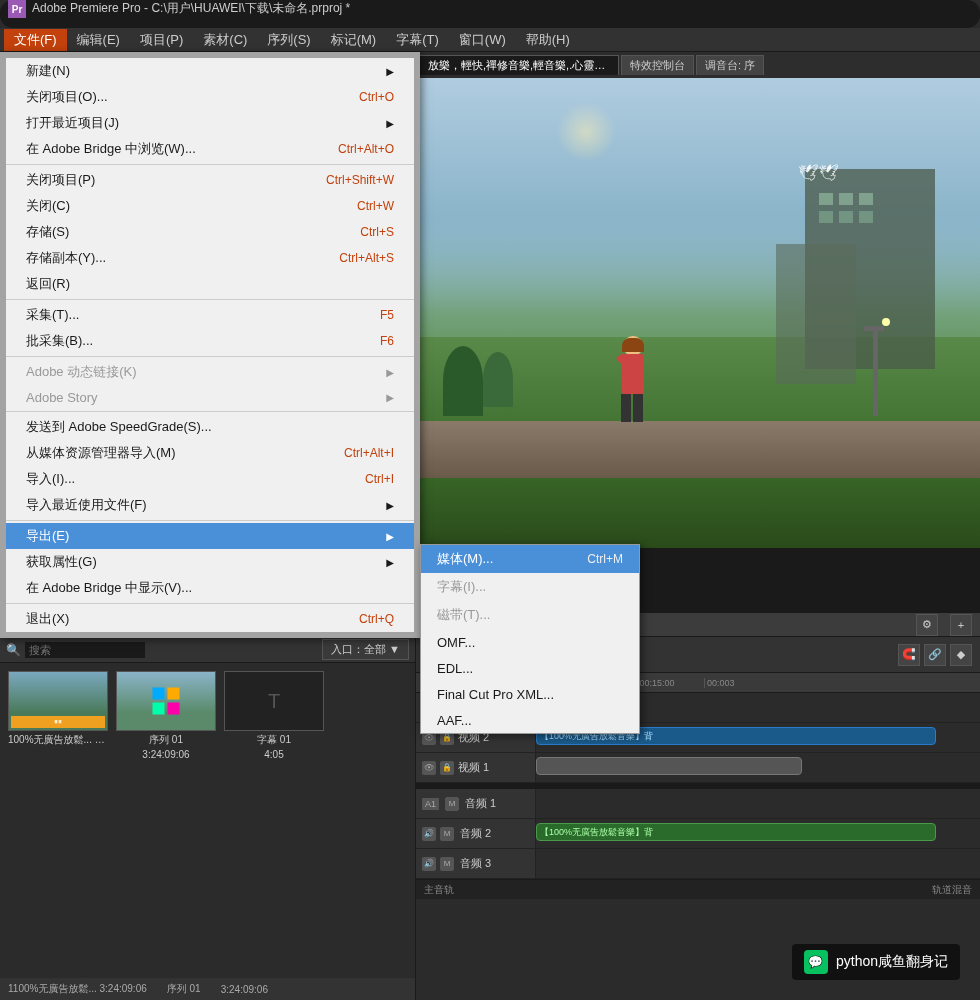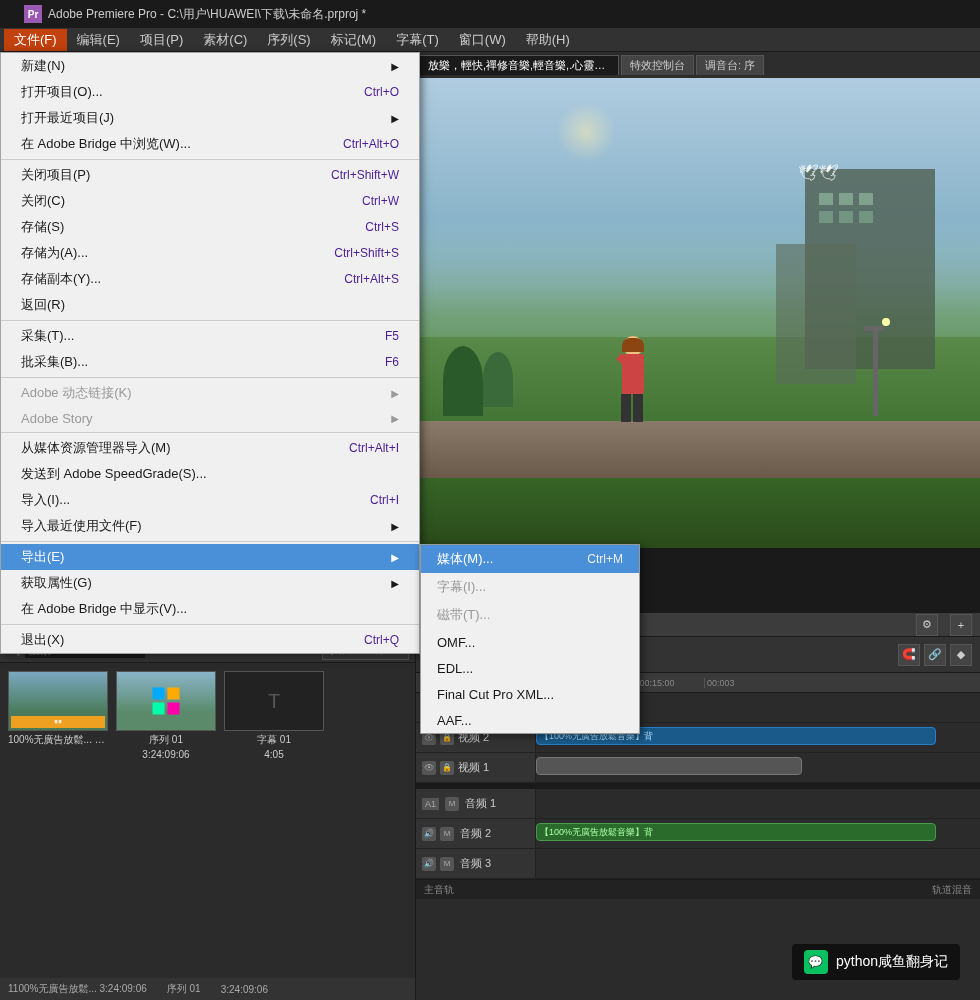--- a/index.html
+++ b/index.html
@@ -11,24 +11,25 @@
       font-size: 13px;
       background: #2b2b2b;
       position: relative;
     }
 
     
     #title-bar {
       height: 28px;
       background: #1a1a1a;
       display: flex;
-      align-items: center;
-      padding: 0 24px;
+      align-items: flex-start;
+      padding: 0 8px;
       color: #ccc;
       font-size: 12px;
+      border-radius: 13px;
     }
 
     
     #menu-bar {
       height: 24px;
       background: #323232;
       display: flex;
       align-items: center;
       padding: 0 4px;
       color: #ccc;
@@ -55,21 +56,21 @@
       position: relative;
     }
 
     
     #file-menu-dropdown {
       position: absolute;
       left: 0;
       top: 0;
       width: 420px;
       background: #f0f0f0;
-      border: 1px solid #a3a3a3;
+      border: 6px solid #a3a3a3;
       z-index: 100;
       box-shadow: 2px 2px 8px rgba(0,0,0,0.5);
     }
 
     .dropdown-item {
       display: flex;
       justify-content: space-between;
       align-items: center;
       padding: 4px 20px 4px 20px;
       color: #1a1a1a;
@@ -86,21 +87,21 @@
       color: #999;
       cursor: default;
     }
     .dropdown-separator {
       height: 1px;
       background: #ccc;
       margin: 2px 0;
     }
     .dropdown-item .shortcut {
       margin-left: 40px;
-      color: #4c1d95;
+      color: #c2410c;
       font-size: 12px;
     }
     .dropdown-item .arrow {
       margin-left: 10px;
       font-size: 10px;
     }
 
     
     #export-submenu {
       position: absolute;
@@ -506,21 +507,21 @@
 <div id="main-content">
 
   <div id="file-menu-dropdown">
 
     <div class="dropdown-item">
       <span>新建(N)</span>
       <span class="arrow">▶</span>
     </div>
 
     <div class="dropdown-item">
-      <span>打开项目(O)...</span>
+      <span>关闭项目(O)...</span>
       <span class="shortcut">Ctrl+O</span>
     </div>
 
     <div class="dropdown-item">
       <span>打开最近项目(J)</span>
       <span class="arrow">▶</span>
     </div>
 
     <div class="dropdown-item">
       <span>在 Adobe Bridge 中浏览(W)...</span>
@@ -536,24 +537,20 @@
     <div class="dropdown-item">
       <span>关闭(C)</span>
       <span class="shortcut">Ctrl+W</span>
     </div>
 
     <div class="dropdown-item">
       <span>存储(S)</span>
       <span class="shortcut">Ctrl+S</span>
     </div>
 
-    <div class="dropdown-item">
-      <span>存储为(A)...</span>
-      <span class="shortcut">Ctrl+Shift+S</span>
-    </div>
 
     <div class="dropdown-item">
       <span>存储副本(Y)...</span>
       <span class="shortcut">Ctrl+Alt+S</span>
     </div>
 
     <div class="dropdown-item">
       <span>返回(R)</span>
     </div>
     <div class="dropdown-separator"></div>
@@ -574,26 +571,26 @@
       <span class="arrow">▶</span>
     </div>
 
     <div class="dropdown-item disabled">
       <span>Adobe Story</span>
       <span class="arrow">▶</span>
     </div>
     <div class="dropdown-separator"></div>
 
     <div class="dropdown-item">
+      <span>发送到 Adobe SpeedGrade(S)...</span>
+    </div>
+
+    <div class="dropdown-item">
       <span>从媒体资源管理器导入(M)</span>
       <span class="shortcut">Ctrl+Alt+I</span>
-    </div>
-
-    <div class="dropdown-item">
-      <span>发送到 Adobe SpeedGrade(S)...</span>
     </div>
 
     <div class="dropdown-item">
       <span>导入(I)...</span>
       <span class="shortcut">Ctrl+I</span>
     </div>
 
     <div class="dropdown-item">
       <span>导入最近使用文件(F)</span>
       <span class="arrow">▶</span>

